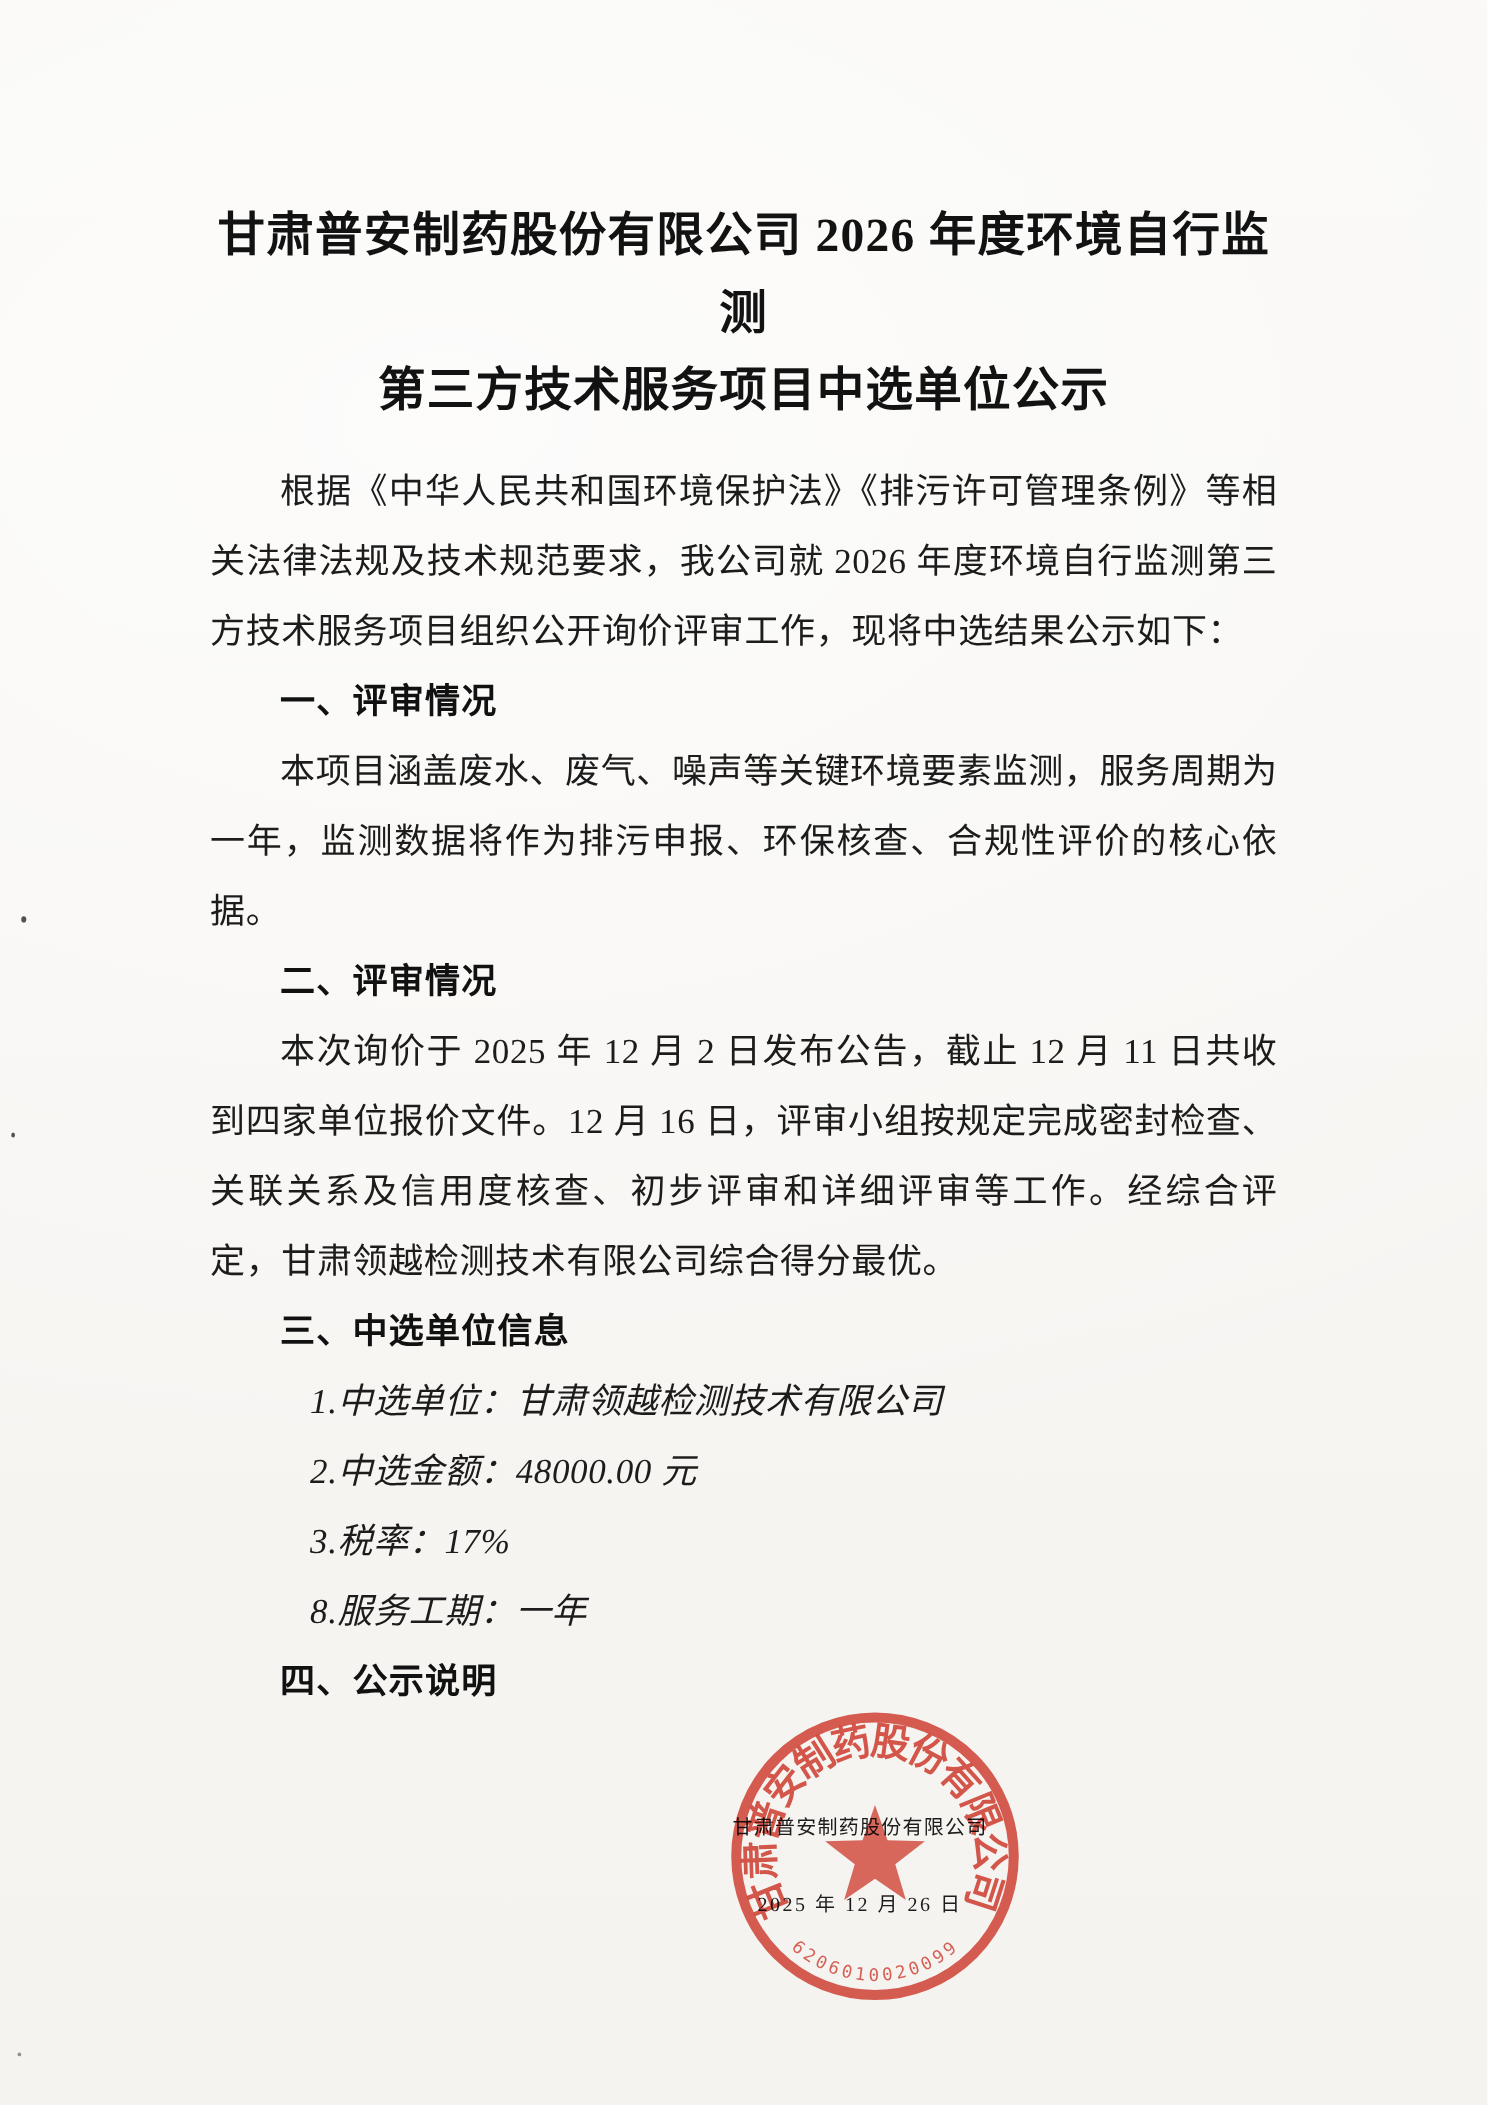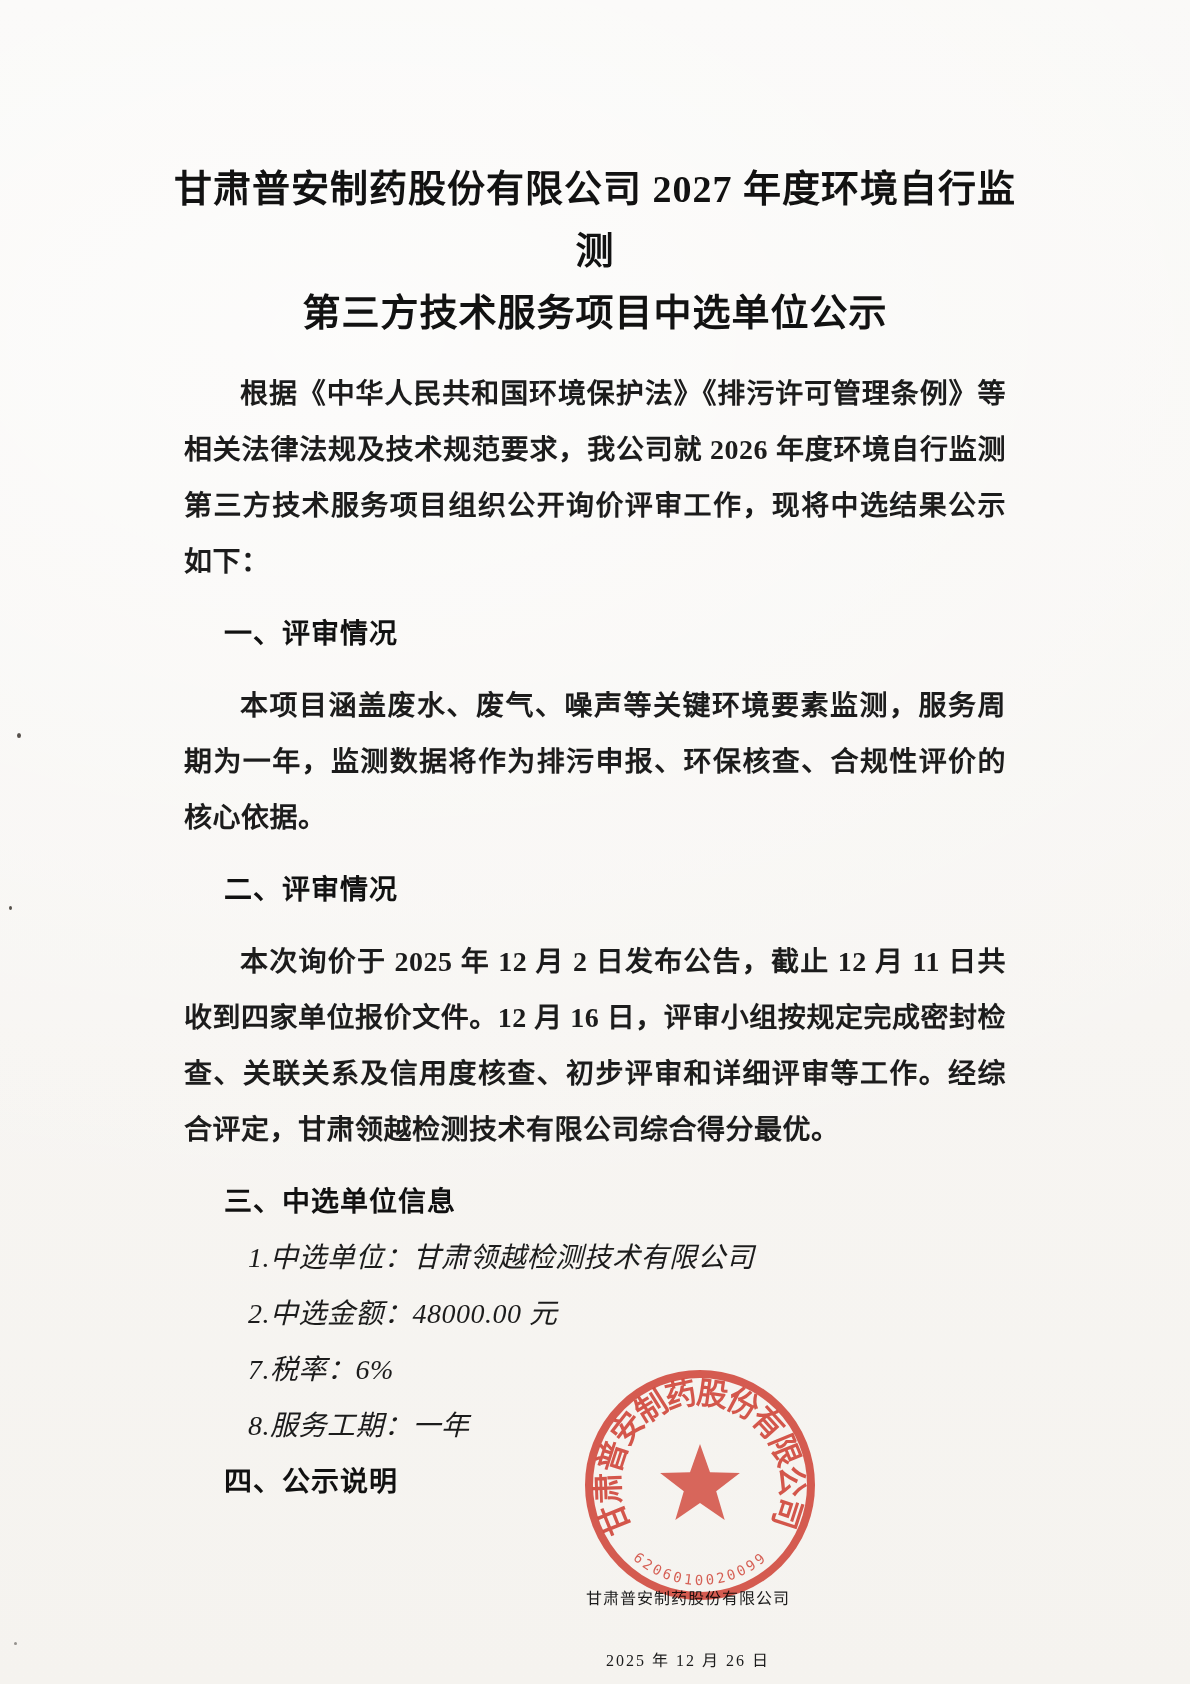--- a/index.html
+++ b/index.html
@@ -14,21 +14,21 @@
     color:#1c1c1c;
   }
   .doc{position:absolute;left:168px;top:158px;width:854px;}
   .title{
     font-size:38px;font-weight:bold;line-height:62px;
     text-align:center;letter-spacing:1px;color:#121212;
   }
   .body-block{margin-top:22px;font-size:28px;line-height:56px;}
   .para{
     text-indent:56px;text-align:justify;text-justify:inter-character;
-    margin:16px;letter-spacing:.5px;font-weight:bold;
+    margin:0;letter-spacing:.5px;
   }
   .heading{
     font-weight:bold;text-indent:56px;margin:0;line-height:56px;
     letter-spacing:1px;color:#111;
   }
   .item{padding-left:80px;line-height:56px;letter-spacing:.5px;font-style:italic;}
   .signature{
     margin-top:61px;margin-left:320px;width:400px;text-align:center;
   }
   .sig-company{line-height:56px;letter-spacing:1px;}
@@ -43,37 +43,37 @@
   .speck.s3{left:14px;top:1642px;width:3px;height:3px;opacity:.6;}
 </style>
 </head>
 <body>
 
 <div class="page">
 
   <div class="doc">
 
     <div class="title">
-      <div>甘肃普安制药股份有限公司 2027 年度环境自行监测</div>
+      <div>甘肃普安制药股份有限公司 2026 年度环境自行监测</div>
       <div>第三方技术服务项目中选单位公示</div>
     </div>
 
     <div class="body-block">
       <p class="para">根据《中华人民共和国环境保护法》《排污许可管理条例》等相关法律法规及技术规范要求，我公司就 2026 年度环境自行监测第三方技术服务项目组织公开询价评审工作，现将中选结果公示如下：</p>
 
       <p class="heading">一、评审情况</p>
       <p class="para">本项目涵盖废水、废气、噪声等关键环境要素监测，服务周期为一年，监测数据将作为排污申报、环保核查、合规性评价的核心依据。</p>
 
       <p class="heading">二、评审情况</p>
       <p class="para">本次询价于 2025 年 12 月 2 日发布公告，截止 12 月 11 日共收到四家单位报价文件。12 月 16 日，评审小组按规定完成密封检查、关联关系及信用度核查、初步评审和详细评审等工作。经综合评定，甘肃领越检测技术有限公司综合得分最优。</p>
 
       <p class="heading">三、中选单位信息</p>
       <div class="item">1.中选单位：甘肃领越检测技术有限公司</div>
       <div class="item">2.中选金额：48000.00 元</div>
-      <div class="item">7.税率：6%</div>
+      <div class="item">3.税率：17%</div>
       <div class="item">8.服务工期：一年</div>
 
       <p class="heading">四、公示说明</p>
     </div>
 
     <div class="signature">
       <div class="sig-company">甘肃普安制药股份有限公司</div>
       <div class="sig-date">2025 年 12 月 26 日</div>
     </div>
 

